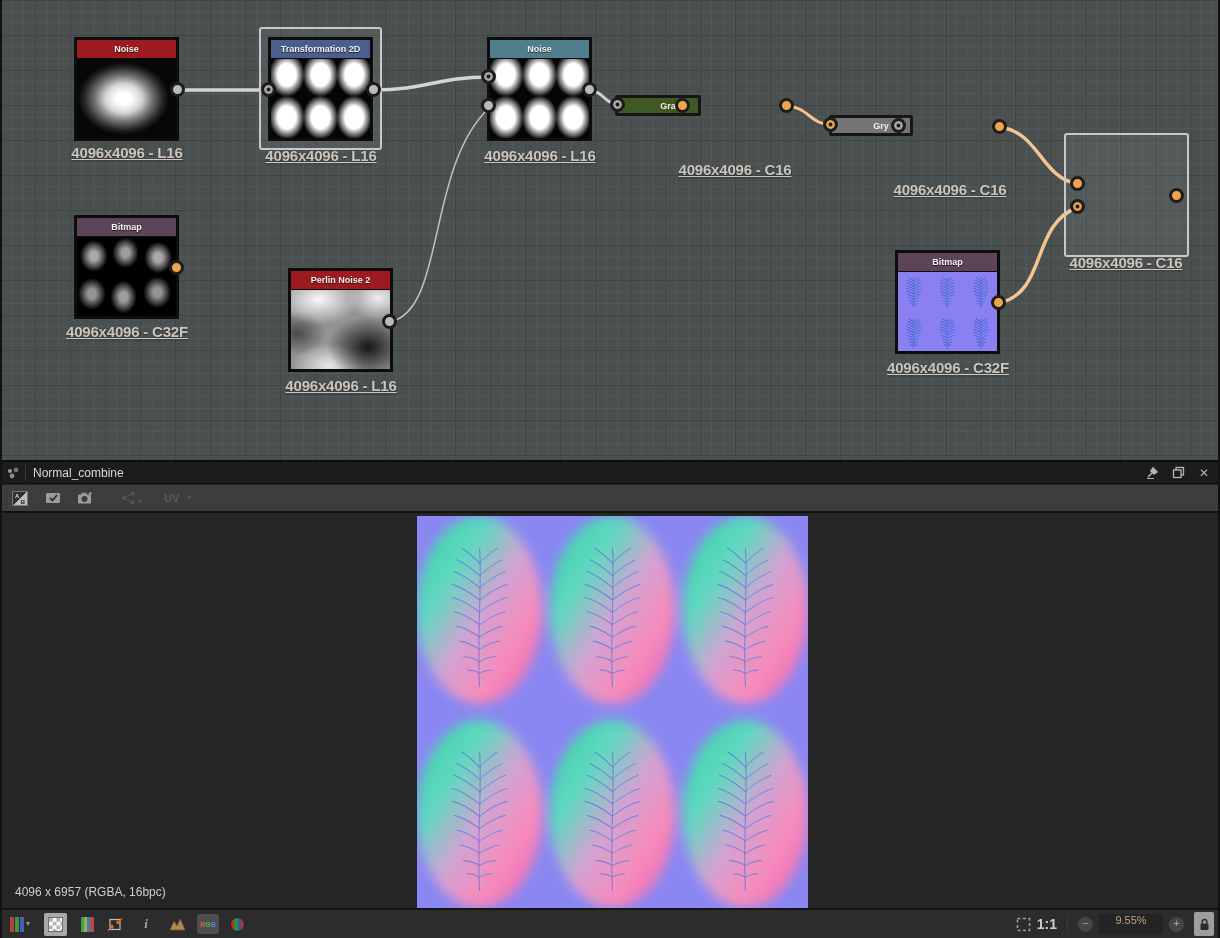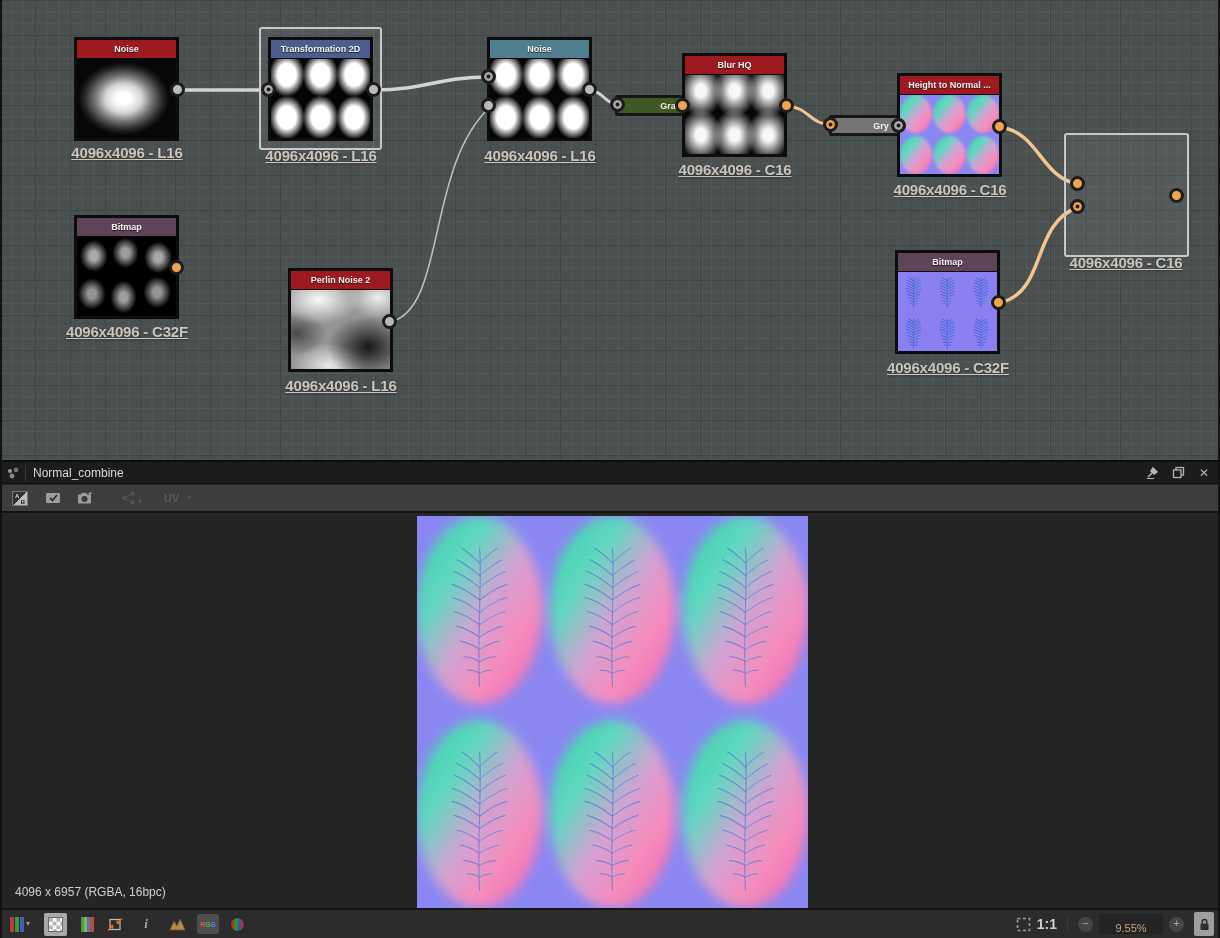--- a/index.html
+++ b/index.html
@@ -106,21 +106,21 @@
   .rgb-btn{width:22px;height:20px;background:#4e4e4e;border-radius:2px;font-size:7px;font-weight:bold;letter-spacing:0;}
   .rgb-btn .r{color:#e0564a;} .rgb-btn .g{color:#58b84a;} .rgb-btn .b{color:#5b79e2;}
   .sphereic{width:15px;height:15px;border-radius:50%;border:1px solid #1f1f1f;
     background:linear-gradient(90deg,#b23434 0 26%,#2f8e2f 26% 52%,#3657b0 52% 76%,#b23434 76%);}
   .infoic{font-size:13px;font-style:italic;font-weight:bold;color:#a8a8a8;font-family:"Liberation Serif",serif;}
   .ratio{font-size:14px;font-weight:bold;color:#cfcfcf;margin:0 10px 0 4px;}
   .vsep{width:1px;height:18px;background:#1d1d1d;border-right:1px solid #3a3a3a;margin-right:10px;}
   .zoomcircle{width:15px;height:15px;border-radius:50%;background:#454545;color:#a5a5a5;
     font-size:11px;line-height:13px;text-align:center;}
   .zoomfield{width:64px;height:20px;background:#242424;border-radius:2px;margin:0 6px;
-    display:flex;align-items:flex-end;justify-content:center;font-size:11px;color:#c2a182;}
+    display:flex;align-items:flex-start;justify-content:center;font-size:11px;color:#c2a182;}
   .lock-btn{width:20px;height:24px;background:#9e9e9e;border-radius:2px;margin-left:10px;
     display:flex;align-items:center;justify-content:center;}
   .abic{position:relative;width:16px;height:15px;background:linear-gradient(135deg,#303030 50%,#bdbdbd 50%);
     border:1px solid #777;font-size:6px;font-weight:bold;}
   .abic .a{position:absolute;left:2px;top:1px;color:#ddd;}
   .abic .b{position:absolute;right:2px;bottom:0px;color:#222;}
   .gap8{width:8px;} .gap10{width:10px;} .gap14{width:14px;} .gap22{width:22px;}
 </style>
 </head>
 <body>
@@ -246,38 +246,26 @@
     <div class="node" style="left:487px;top:37px">
       <div class="node-header hdr-teal"><span>Noise</span></div>
       <div class="node-thumb tex-ovals"></div>
     </div>
     <div class="node-label" style="left:450px;top:147px">4096x4096 - L16</div>
 
     <div class="mini-node mini-green" style="left:615px;top:95px;width:60px">
         <span>Gra</span>
       </div>
 
-    <div class="node" style="left:682px;top:53px">
-      <div class="node-header hdr-red"><span>Blur HQ</span></div>
-      <div class="node-thumb tex-ovals-soft"></div>
-    </div>
     <div class="node-label" style="left:645px;top:161px">4096x4096 - C16</div>
 
     <div class="mini-node mini-gray" style="left:829px;top:115px;width:58px">
         <span>Gry</span>
       </div>
 
-    <div class="node" style="left:897px;top:73px">
-      <div class="node-header hdr-red"><span>Height to Normal ...</span></div>
-      <div class="node-thumb">
-          <svg viewBox="0 0 100 100" preserveAspectRatio="none">
-            <use href="#symNormalSmooth" width="100" height="100"></use>
-          </svg>
-        </div>
-    </div>
     <div class="node-label" style="left:860px;top:181px">4096x4096 - C16</div>
 
     <div class="node-label" style="left:1036px;top:254px">4096x4096 - C16</div>
 
     <div class="node" style="left:74px;top:215px">
       <div class="node-header hdr-plum"><span>Bitmap</span></div>
       <div class="node-thumb tex-blobs"></div>
     </div>
     <div class="node-label" style="left:37px;top:323px">4096x4096 - C32F</div>
 

